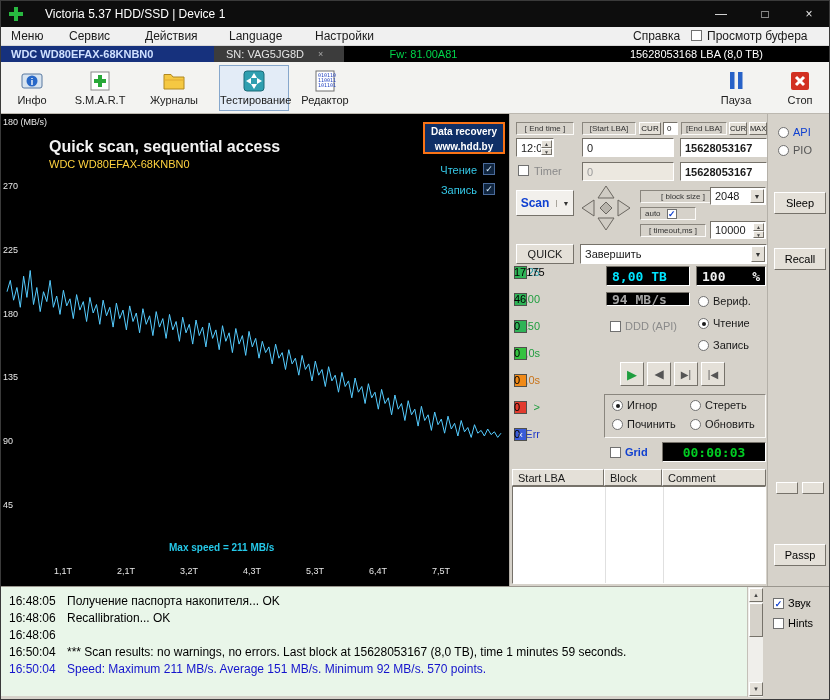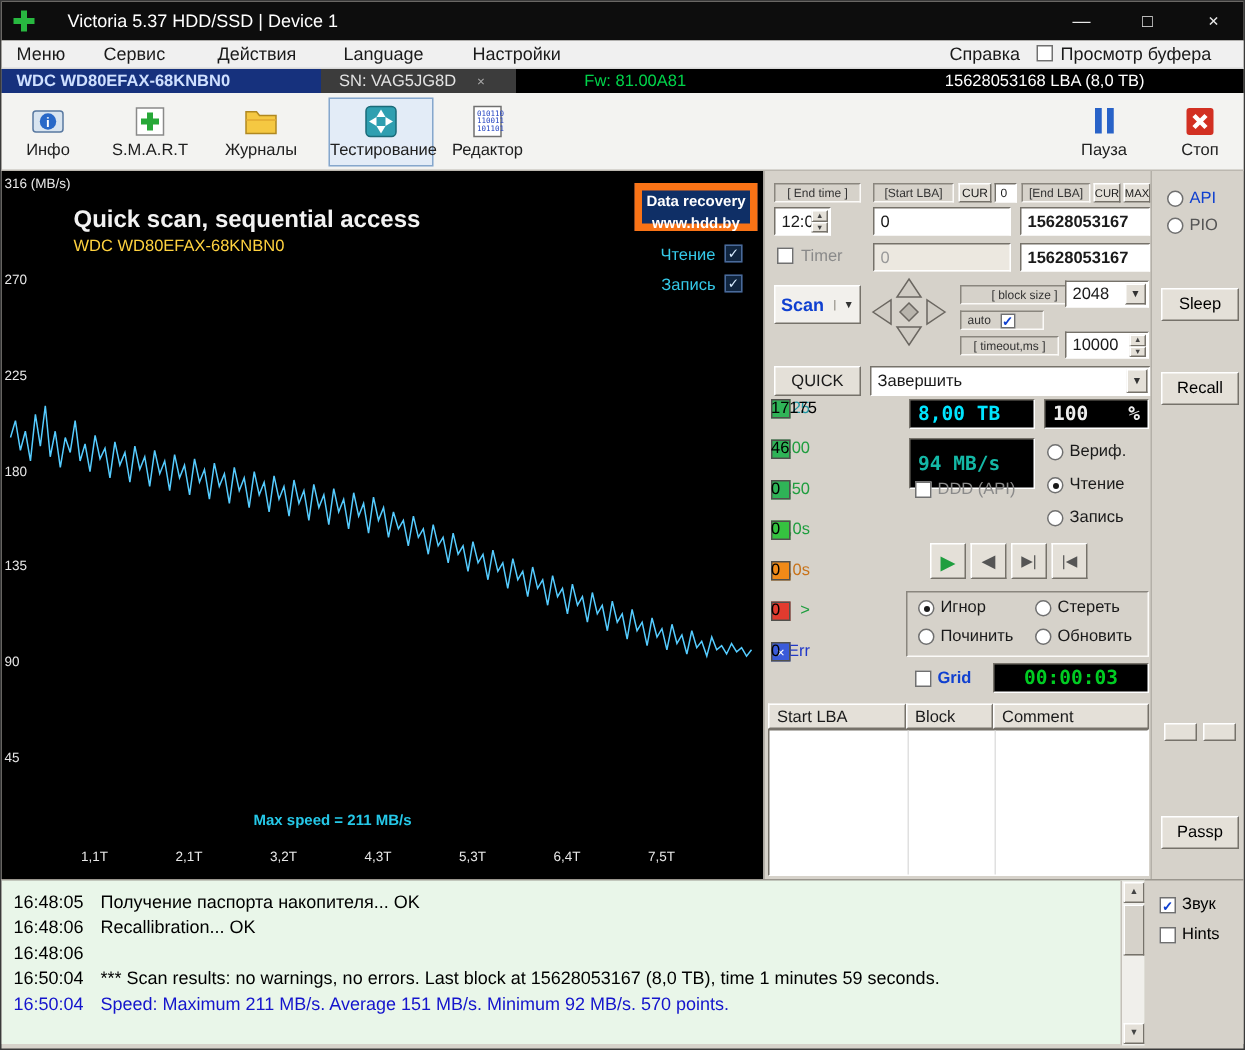--- a/index.html
+++ b/index.html
@@ -33,21 +33,21 @@
   .tool-btn svg { display:block; margin:0 auto; }
   .tool-btn.active { background:#e3ecf7; border:1px solid #86a7cc; }
 
   
   .graph { position:absolute; left:0; top:113px; width:508px; height:472px; background:#000; }
   .ytick { position:absolute; left:2px; font-size:9px; color:#e8e8e8; }
   .xtick { position:absolute; top:452px; font-size:9px; color:#e8e8e8; transform:translateX(-50%); }
   .gtitle { position:absolute; left:48px; top:24px; font-size:16px; font-weight:bold; color:#f2f2f2; }
   .gmodel { position:absolute; left:48px; top:44px; font-size:11px; color:#ffd23f; }
   .wmark  { position:absolute; left:422px; top:8px; width:82px; height:32px; background:#0f2f66;
-            border:5px solid #f97316; color:#fff; font-size:10px; font-weight:bold;
+            border:2px solid #f97316; color:#fff; font-size:10px; font-weight:bold;
             text-align:center; line-height:15px; }
   .gleg { position:absolute; font-size:11px; color:#35c9e8; width:48px; text-align:right; }
   .gcb { position:absolute; width:12px; height:12px; background:#10253f; border:1px solid #4a6a9a;
          color:#d8ecff; font-size:9px; line-height:11px; text-align:center; }
   .maxnote { position:absolute; left:168px; top:428px; font-size:10px; font-weight:bold; color:#25c8e8; }
 
   
   .panel { position:absolute; left:508px; top:113px; width:258px; height:472px; background:#d6d2ca;
            border-left:1px solid #b4b0a8; font-size:11px; color:#1a1a1a; }
   .panel * { position:absolute; }
@@ -196,21 +196,21 @@
         <path d="M9 9 L17 17 M17 9 L9 17" stroke="#fff" stroke-width="3"></path>
       </svg>
       <span>Стоп</span>
     </div>
   </div>
 
   <div class="graph">
     <svg width="508" height="472">
       <polyline fill="none" stroke="#55ccff" stroke-width="1" points="6.0,177.7 9.3,166.4 12.6,186.2 15.9,173.5 19.3,193.3 22.6,162.2 25.9,183.4 29.2,156.5 32.5,190.5 35.8,173.5 39.2,197.6 42.5,177.7 45.8,187.6 49.1,166.4 52.4,193.3 55.7,182.0 59.0,200.4 62.4,176.3 65.7,191.9 69.0,184.8 72.3,204.6 75.6,180.6 78.9,196.1 82.3,187.6 85.6,207.5 88.9,183.4 92.2,199.0 95.5,190.5 98.8,210.3 102.1,186.2 105.5,201.8 108.8,193.3 112.1,213.1 115.4,189.1 118.7,204.6 122.0,196.1 125.4,215.9 128.7,191.9 132.0,207.5 135.3,199.0 138.6,218.8 141.9,194.7 145.2,210.3 148.6,201.8 151.9,221.6 155.2,197.6 158.5,213.1 161.8,204.6 165.1,224.4 168.5,200.4 171.8,215.9 175.1,207.5 178.4,227.3 181.7,203.2 185.0,218.8 188.3,210.3 191.7,230.1 195.0,206.0 198.3,221.6 201.6,213.1 204.9,232.9 208.2,208.9 211.6,224.4 214.9,215.9 218.2,235.7 221.5,211.7 224.8,227.3 228.1,218.8 231.4,238.6 234.8,214.5 238.1,230.1 241.4,221.6 244.7,241.4 248.0,217.4 251.3,232.9 254.7,224.4 258.0,244.2 261.3,227.3 264.6,238.6 267.9,232.9 271.2,249.9 274.6,230.1 277.9,244.2 281.2,238.6 284.5,255.5 287.8,235.7 291.1,249.9 294.4,244.2 297.8,261.2 301.1,241.4 304.4,255.5 307.7,249.9 311.0,266.9 314.3,247.1 317.7,261.2 321.0,255.5 324.3,272.5 327.6,252.7 330.9,266.9 334.2,261.2 337.5,278.2 340.9,258.4 344.2,272.5 347.5,266.9 350.8,283.8 354.1,264.0 357.4,278.2 360.8,272.5 364.1,289.5 367.4,269.7 370.7,283.8 374.0,278.2 377.3,295.2 380.6,275.4 384.0,289.5 387.3,283.8 390.6,300.8 393.9,281.0 397.2,295.2 400.5,289.5 403.9,306.5 407.2,286.7 410.5,300.8 413.8,295.2 417.1,312.1 420.4,292.3 423.7,306.5 427.1,300.8 430.4,316.4 433.7,298.0 437.0,310.7 440.3,305.1 443.6,319.2 447.0,302.2 450.3,315.0 453.6,309.3 456.9,322.0 460.2,306.5 463.5,317.8 466.8,313.5 470.2,323.4 473.5,310.7 476.8,319.2 480.1,316.4 483.4,322.0 486.7,315.0 490.1,320.6 493.4,317.8 496.7,323.4 500.0,319.2"></polyline>
     </svg>
-    <span class="ytick" style="top:3px">316 (MB/s)</span>
+    <span class="ytick" style="top:3px">180 (MB/s)</span>
     <span class="ytick" style="top:67px">270</span>
     <span class="ytick" style="top:131px">225</span>
     <span class="ytick" style="top:195px">180</span>
     <span class="ytick" style="top:258px">135</span>
     <span class="ytick" style="top:322px">90</span>
     <span class="ytick" style="top:386px">45</span>
     <span class="xtick" style="left:62px">1,1T</span>
     <span class="xtick" style="left:125px">2,1T</span>
     <span class="xtick" style="left:188px">3,2T</span>
     <span class="xtick" style="left:251px">4,3T</span>
@@ -324,21 +324,21 @@
       <span class="stat-label" style="color: rgb(32, 56, 200);">Err</span>
       <span class="stat-block" style="background-color: rgb(58, 91, 217);">×</span>
       <span class="stat-count">0</span>
     </div>
 
     <div class="lcd" style="left:96px;top:152px;width:84px;height:20px;color:#00e5ff">8,00 TB</div>
     <div class="lcd" style="left:186px;top:152px;width:70px;height:20px;color:#eeeeee;justify-content:space-between">
       <span style="position:static">100</span>
       <span style="position:static">%</span>
     </div>
-    <div class="lcd" style="left:96px;top:178px;width:84px;height:34px;color:#14b8a6">94 MB/s</div>
+    <div class="lcd" style="left:96px;top:178px;width:84px;height:14px;color:#a3a3a3">94 MB/s</div>
 
     <div class="ctl" style="left:188px;top:181px">
       <span class="radio"></span>
       <span class="txt">Вериф.</span>
     </div>
     <div class="ctl" style="left:100px;top:206px;color:#8a8a8a">
       <span class="cb"></span>
       <span class="txt">DDD (API)</span>
     </div>
     <div class="ctl" style="left:188px;top:203px">

